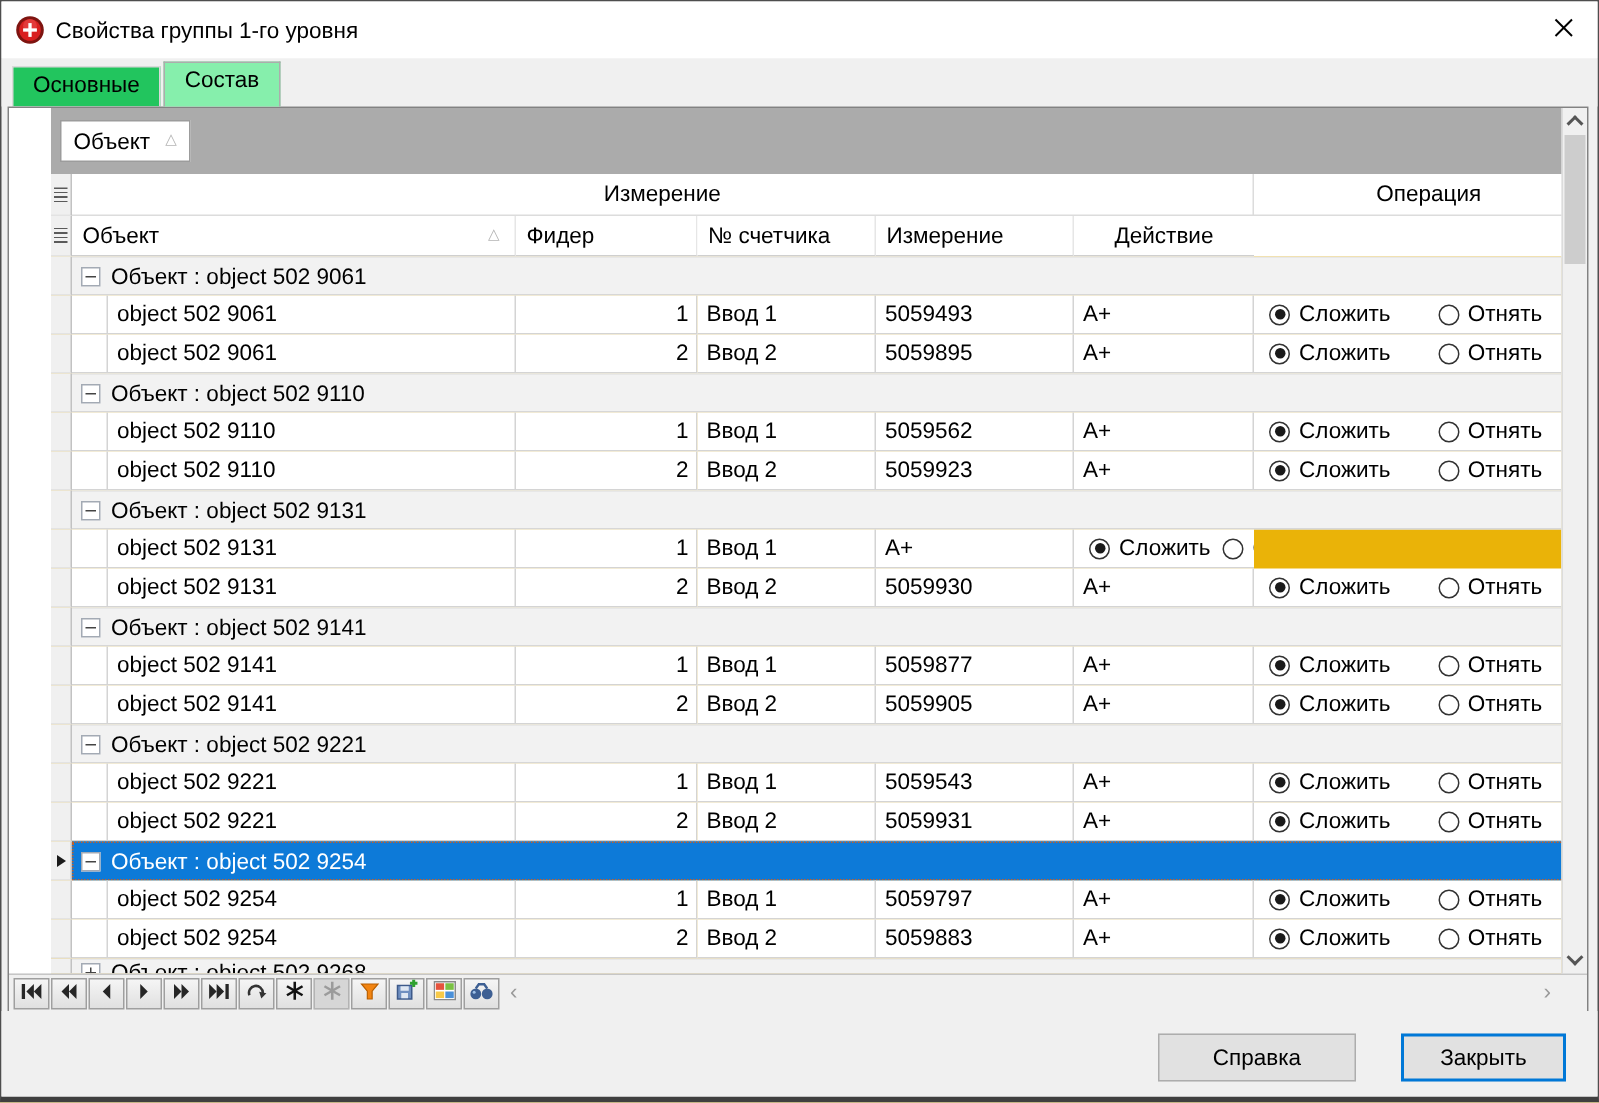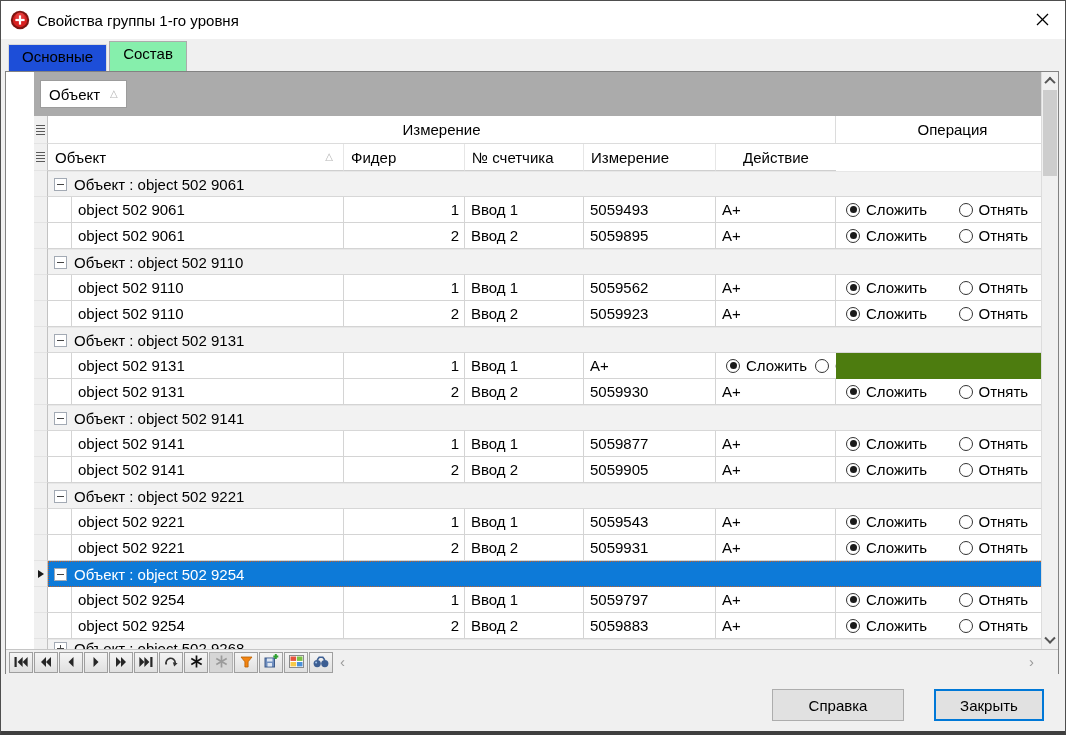--- a/index.html
+++ b/index.html
@@ -16,21 +16,21 @@
   .titlebar{ position:absolute; top:0; left:0; right:0; height:38px; background:#fff;
     display:flex; align-items:center; padding-left:9px; }
   .app-icon{ width:20px; height:20px; margin-right:7px; flex:none; }
   .title-text{ font-size:15px; }
   .close-btn{ position:absolute; right:0; top:0; width:46px; height:38px;
     display:flex; align-items:center; justify-content:center; cursor:default; }
   
   .tabstrip{ position:absolute; top:38px; left:0; right:0; height:32px;
     display:flex; align-items:flex-end; padding-left:7px; background:#f0f0f0; }
   .tab{ padding:3px 13px 5px 13px; border:1px solid #d9d9d9; border-bottom:none;
-    background:#1d4ed8; height:27px; position:relative; }
+    background:#22c55e; height:27px; position:relative; }
   .tab.active{ background:#86efac; border-color:#acacac; height:30px; z-index:3; margin-left:2px; }
   
   .grid{ position:absolute; left:4px; top:70px; width:1054px; height:604px;
     border:1px solid #828282; background:#fff; overflow:hidden;padding-left:28px; }
   .group-panel{ height:44px; background:#ababab; position:relative; }
   .group-chip{ position:absolute; left:6px; top:8px; height:28px; min-width:84px;
     background:#fff; border:1px solid #9c9c9c; display:flex; align-items:center;
     padding:0 8px; gap:10px; }
   .sort-tri{ color:#b5b5b5; font-size:10px; line-height:10px; }
   .gbody{ margin-right:17px; }
@@ -42,21 +42,21 @@
   .band-row{ height:28px; }
   .band-cell{ display:flex; align-items:center; justify-content:center;
     border-bottom:1px solid #dcdcdc; background:#fff; }
   .band-cell.b1{ grid-column:2 / span 6; border-right:1px solid #dcdcdc; }
   .band-cell.b2{ grid-column:8; }
   .hdr-row{ height:27px; }
   .hdr-cell{ display:flex; align-items:center; padding-left:7px; background:#fff;
     border-bottom:1px solid #cfcfcf; border-right:1px solid #e6e6e6; }
   .hdr-cell.obj{ grid-column:2 / span 2; justify-content:space-between; padding-right:10px; }
   .hdr-cell.center{ justify-content:center; padding-left:0; border-right:none; }
-  .rows-area{ height:478px; overflow:hidden; background:#4d7c0f; }
+  .rows-area{ height:478px; overflow:hidden; background:#eab308; }
   .group-row{ height:26px; }
   .group-row .gcontent{ grid-column:2 / span 7; background:#f2f2f2;
     border-bottom:1px solid #d7d7d7; border-top:1px solid #e7e7e7;
     display:flex; align-items:center; padding-left:6px; gap:7px; }
   .group-row.clip{ height:10px; overflow:hidden; }
   .group-row.sel .gcontent{ background:#0d7ad8; color:#fff;
     outline:1px dotted #c1602a; outline-offset:-1px; border-color:#0d7ad8; }
   .exp{ width:13px; height:13px; border:1px solid #a3aab4; background:#fff; position:relative; flex:none; }
   .exp::before{ content:""; position:absolute; left:2px; right:2px; top:5px; height:1px; background:#444; }
   .exp.plus::after{ content:""; position:absolute; top:2px; bottom:2px; left:5px; width:1px; background:#444; }

